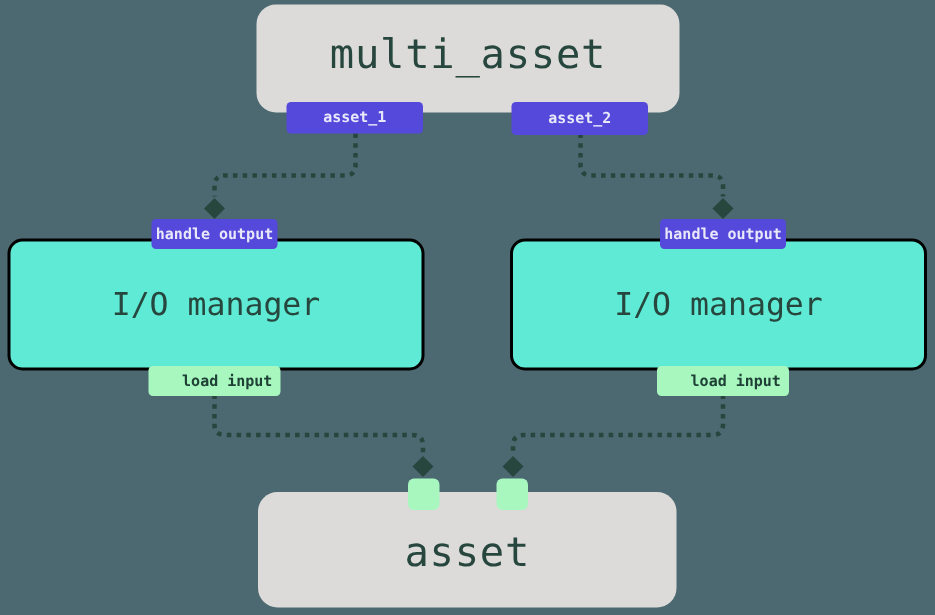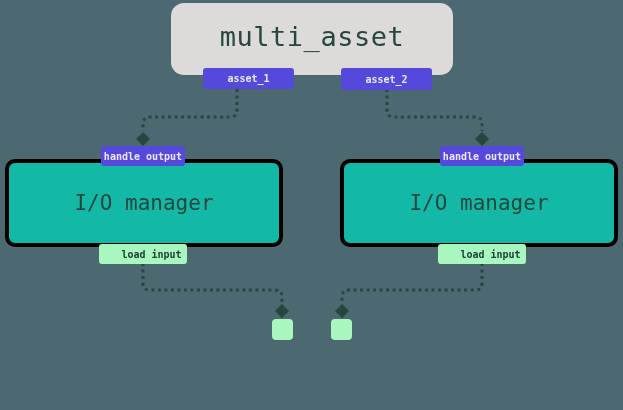--- a/index.html
+++ b/index.html
@@ -27,22 +27,22 @@
   .node{
     position:absolute;
     display:flex;align-items:center;justify-content:center;
     box-sizing:border-box;
   }
   .node-gray{
     background:#dcdbd9;
     border-radius:13px;
   }
   .node-white{
-    background:#14b8a6;
-    border:4px solid #000000;
+    background:#5eead4;
+    border:2px solid #000000;
     border-radius:10px;
   }
   .node-label{
     color:#27473e;
     white-space:nowrap;
   }
   .label-big{font-size:27px;letter-spacing:0.5px;}
   .label-mid{font-size:21px;}
   .badge{
     position:absolute;
@@ -62,21 +62,21 @@
     padding-left:17px;
   }
   .in-square{
     position:absolute;
     width:21px;height:21px;
     background:#a7f7bf;
     border-radius:4px;
   }
   
   #node-multi-asset{left:171px;top:3px;width:282px;height:72px;padding-bottom:6px;}
-  #badge-asset-1{left:191px;top:68px;width:91px;height:21px;margin-left:12px;}
+  #badge-asset-1{left:191px;top:68px;width:91px;height:21px;}
   #badge-asset-2{left:341px;top:68px;width:91px;height:22px;}
   #node-io-left{left:5px;top:159px;width:278px;height:88px;}
   #node-io-right{left:340px;top:159px;width:278px;height:88px;}
   #badge-handle-output-left{left:101px;top:146px;width:84px;height:20px;}
   #badge-handle-output-right{left:440px;top:146px;width:84px;height:20px;}
   #badge-load-input-left{left:99px;top:244px;width:88px;height:20px;}
   #badge-load-input-right{left:438px;top:244px;width:88px;height:20px;}
   #node-asset{left:172px;top:328px;width:279px;height:77px;padding-top:4px;}
   #square-input-1{left:272px;top:319px;}
   #square-input-2{left:331px;top:319px;}
@@ -112,16 +112,19 @@
   </div>
   <div class="badge badge-purple" id="badge-handle-output-left">handle output</div>
   <div class="badge badge-green" id="badge-load-input-left">load input</div>
 
   <div class="node node-white" id="node-io-right">
     <span class="node-label label-mid">I/O manager</span>
   </div>
   <div class="badge badge-purple" id="badge-handle-output-right">handle output</div>
   <div class="badge badge-green" id="badge-load-input-right">load input</div>
 
+  <div class="node node-gray" id="node-asset">
+    <span class="node-label label-big">asset</span>
+  </div>
   <div class="in-square" id="square-input-1"></div>
   <div class="in-square" id="square-input-2"></div>
 
 </div>
 
 </body></html>

